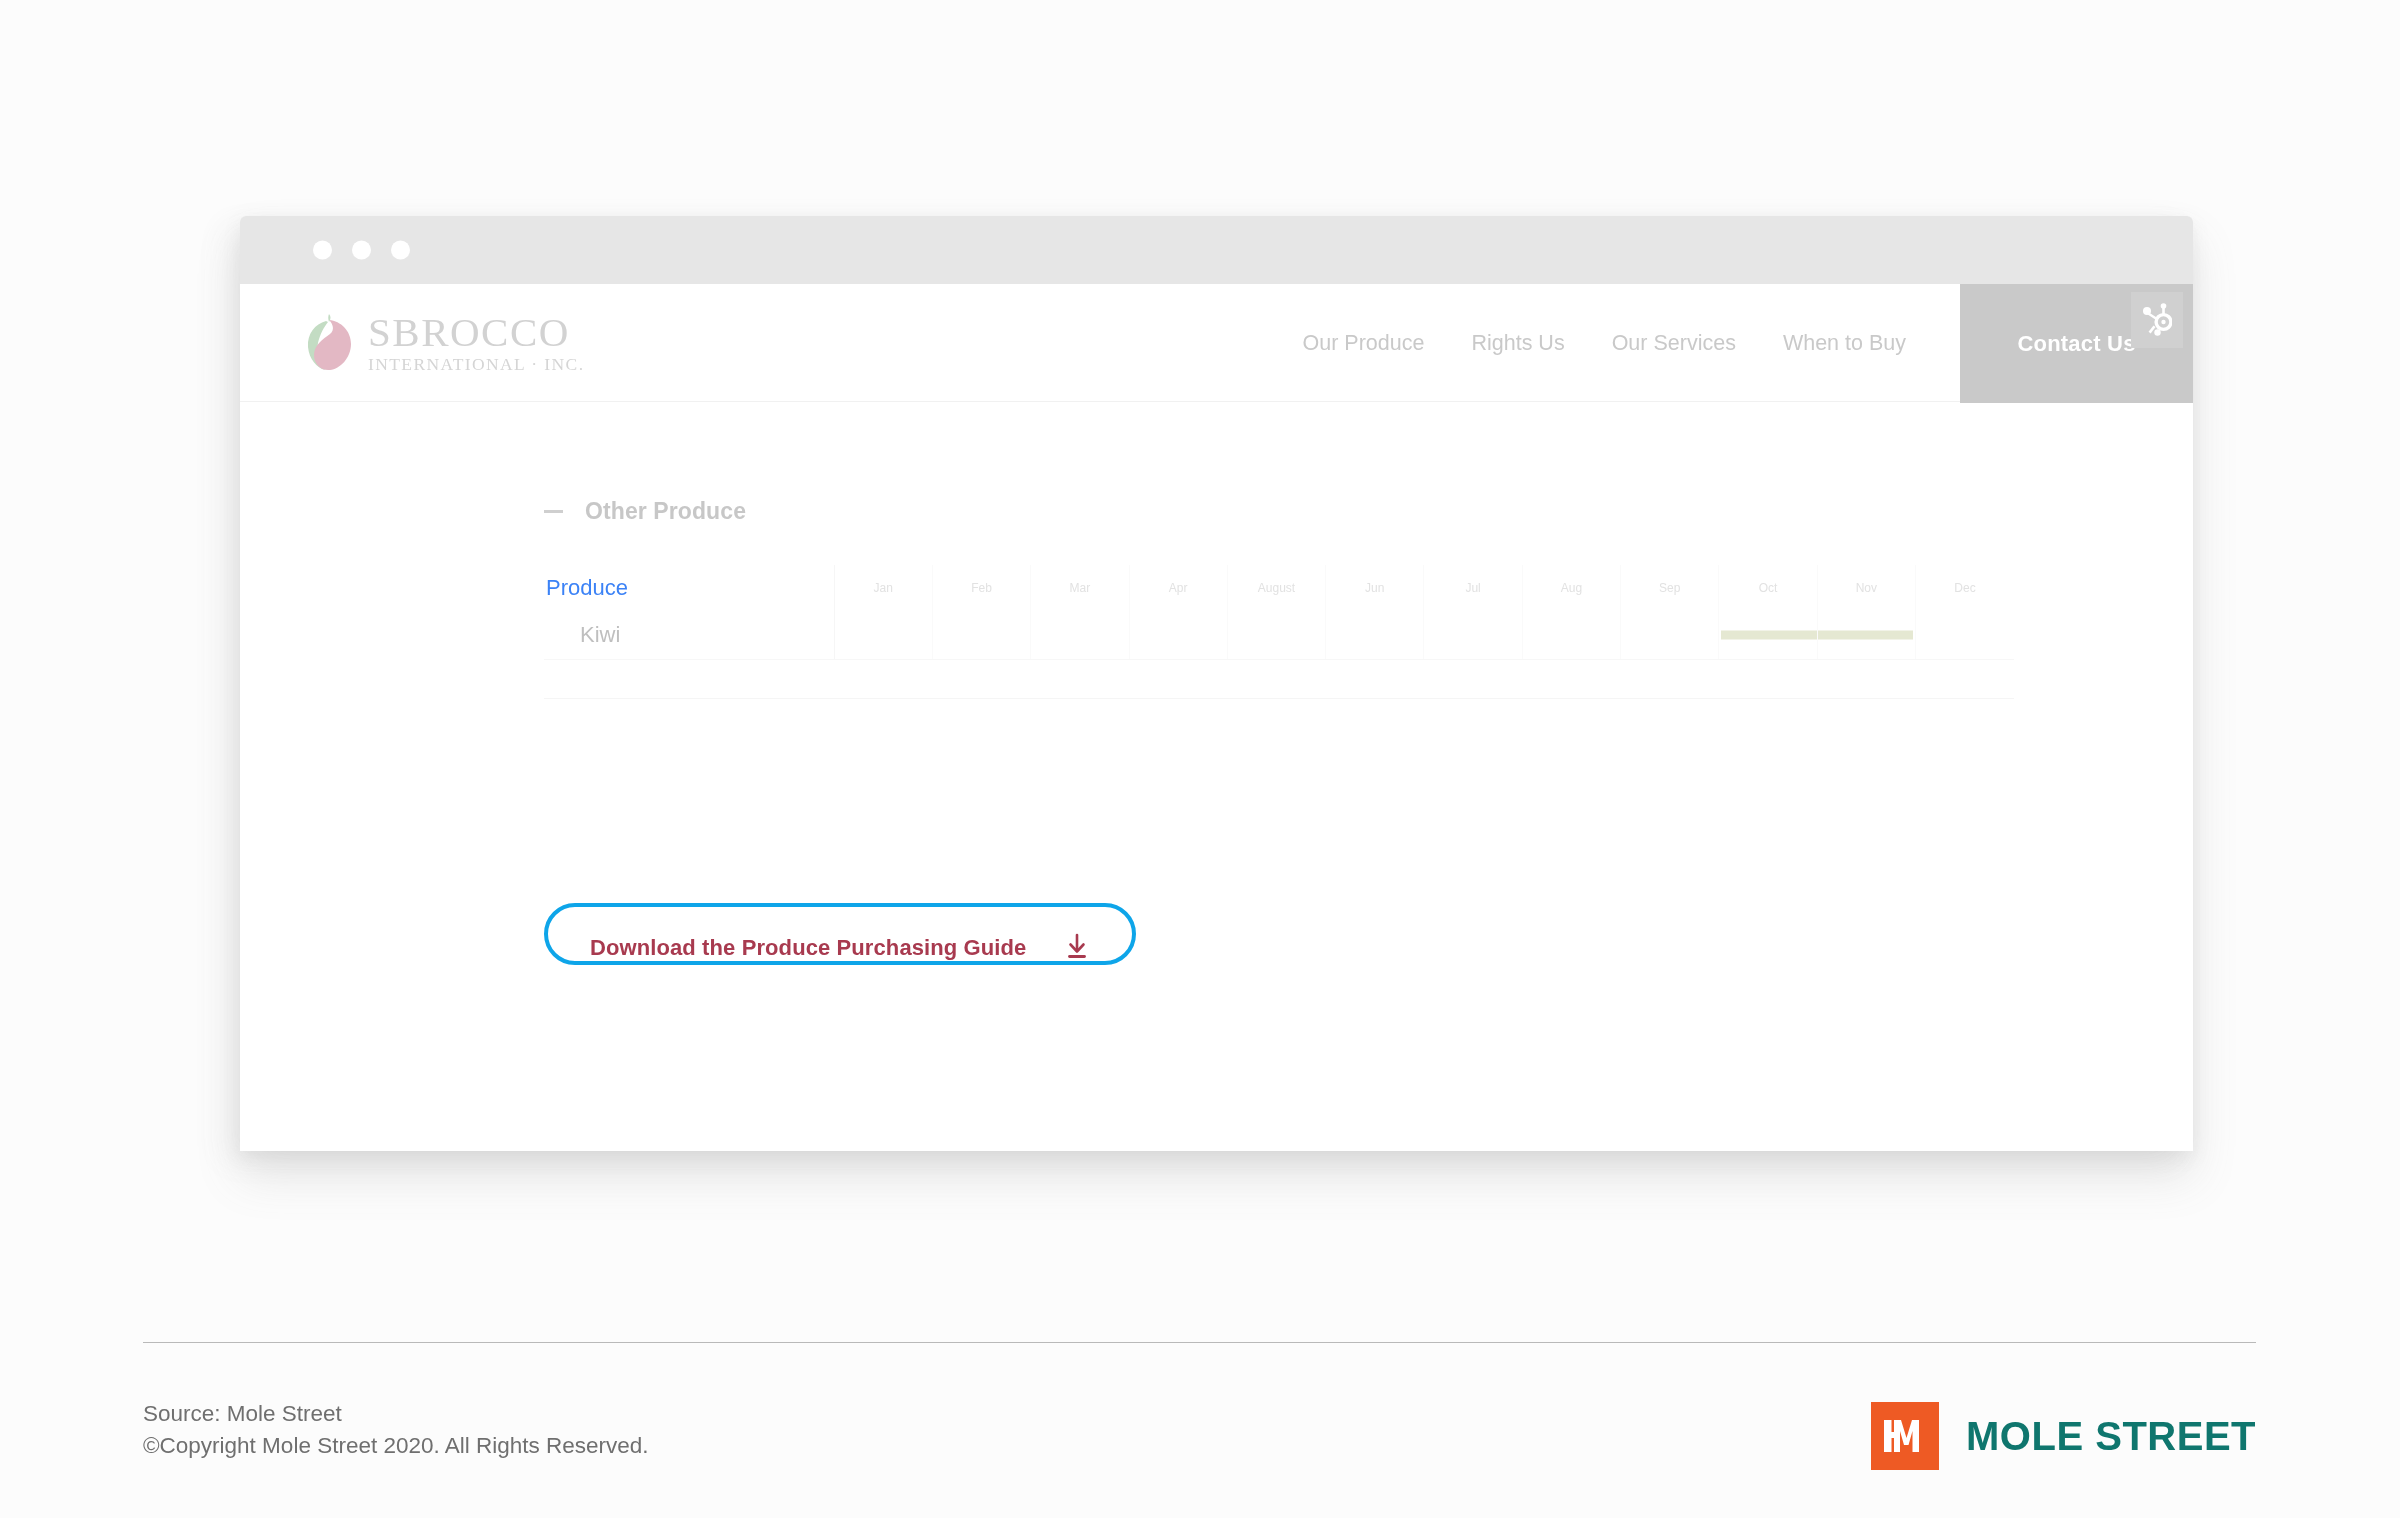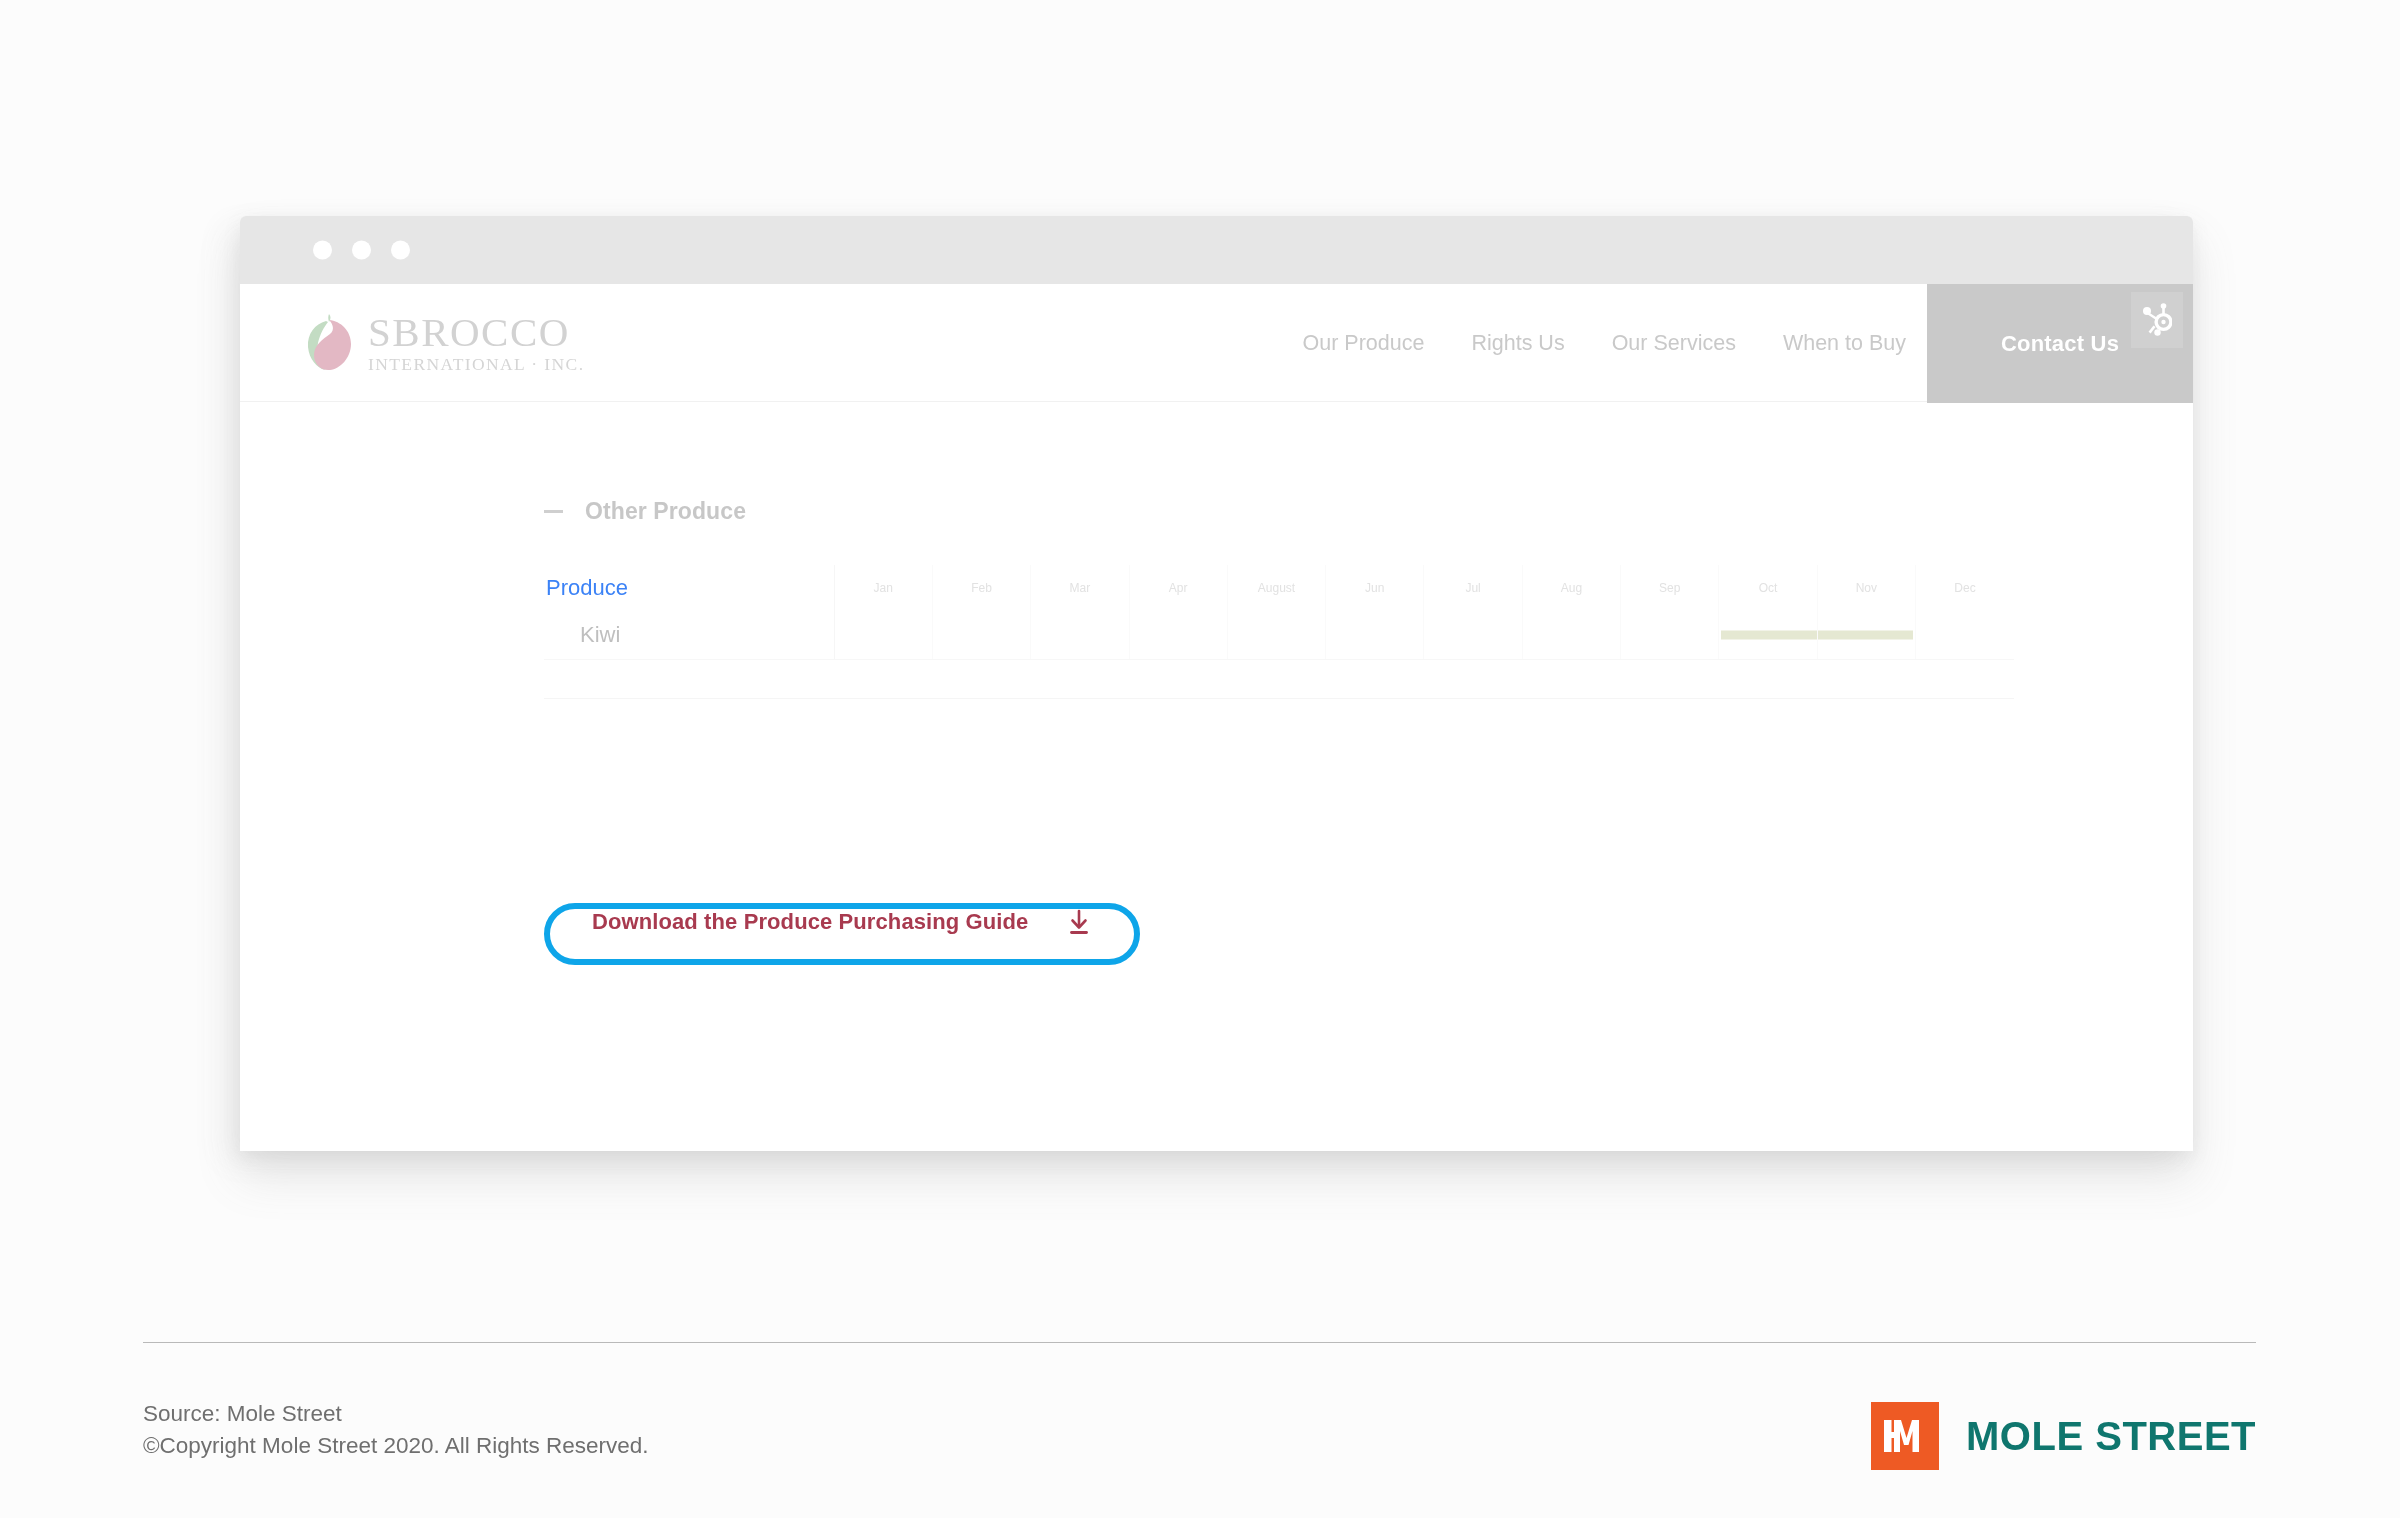--- a/index.html
+++ b/index.html
@@ -111,21 +111,21 @@
     color: #c9c9c9;
     white-space: nowrap;
     cursor: pointer;
     font-weight: 500;
   }
 
   .contact-panel {
     position: absolute;
     right: 0;
     top: 0;
-    width: 266px;
+    width: 233px;
     height: 119px;
     background: #c9c9c9;
     display: flex;
     align-items: center;
     justify-content: center;
     cursor: pointer;
   }
   .contact-label {
     font-size: 22px;
     font-weight: 700;
@@ -238,25 +238,25 @@
     height: 1px;
     background: #f5f5f5;
   }
 
   
   .download-btn {
     position: absolute;
     left: 304px;
     top: 405px;
     display: flex;
-    align-items: flex-start;
+    align-items: flex-end;
     gap: 38px;
     padding: 0 42px;
     height: 62px;
-    border: 6px solid #0ea5e9;
+    border: 4px solid #0ea5e9;
     border-radius: 31px;
     background: #ffffff;
     cursor: pointer;
   }
   .download-label {
     font-size: 22px;
     font-weight: 700;
     color: #a83a4f;
     letter-spacing: 0.1px;
     white-space: nowrap;

